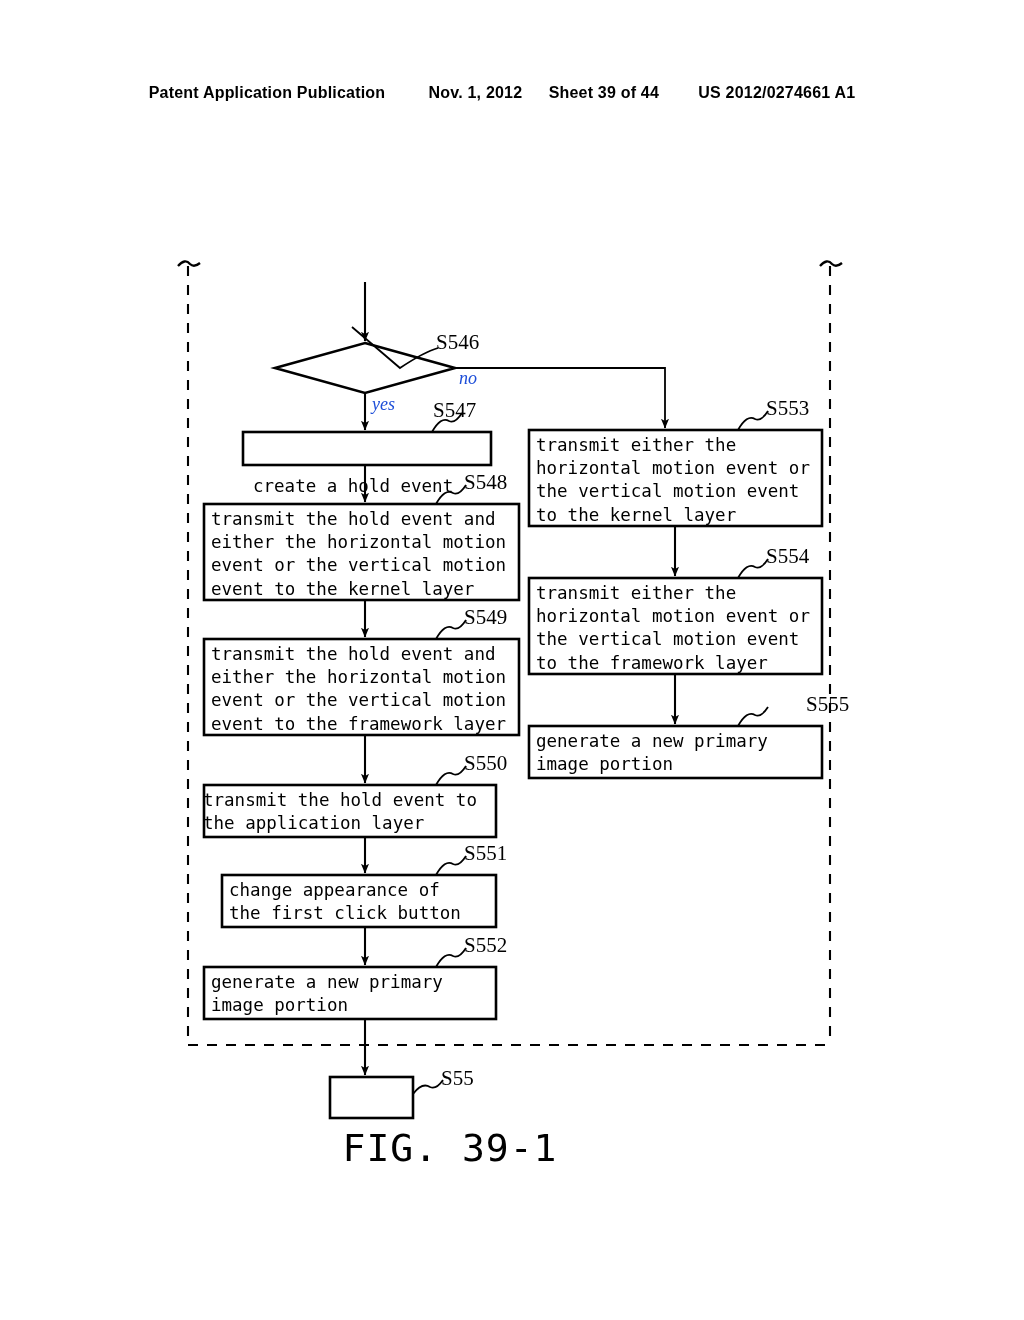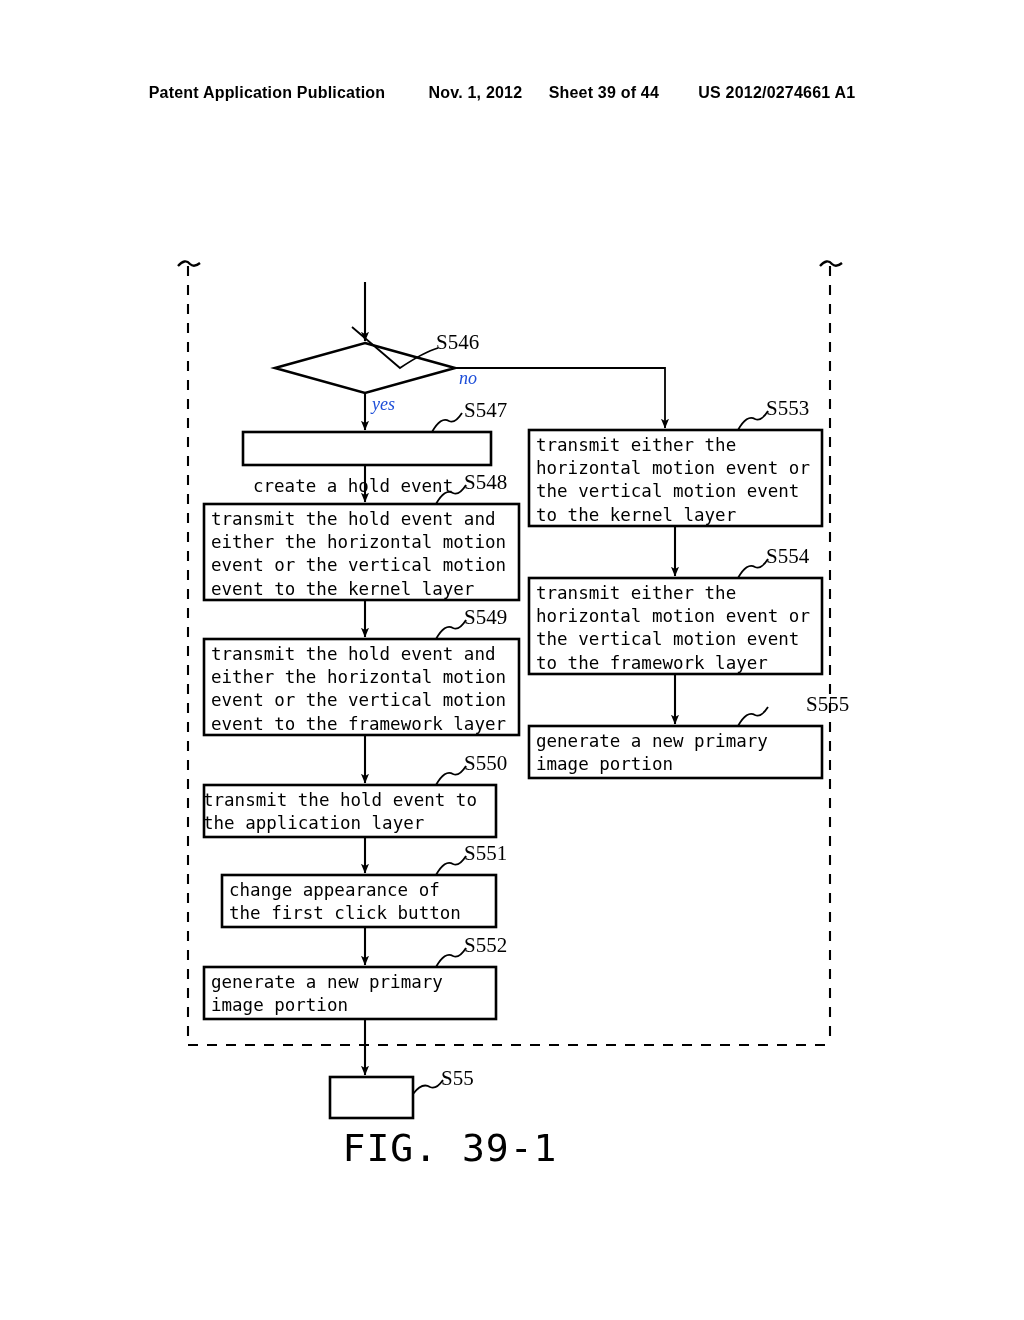--- a/index.html
+++ b/index.html
@@ -190,21 +190,21 @@
       </g>
 
     </g>
   </svg>
 
 
   <div class="abs serif-lbl" id="yes-label">yes</div>
   <div class="abs serif-lbl" id="no-label">no</div>
 
   <div class="abs step-num" style="left:436px; top:330px;">S546</div>
-  <div class="abs step-num" style="left:464px; top:398px;">S547</div>
+  <div class="abs step-num" style="left:433px; top:398px;">S547</div>
   <div class="abs step-num" style="left:464px; top:470px;">S548</div>
   <div class="abs step-num" style="left:464px; top:605px;">S549</div>
   <div class="abs step-num" style="left:464px; top:751px;">S550</div>
   <div class="abs step-num" style="left:464px; top:841px;">S551</div>
   <div class="abs step-num" style="left:464px; top:933px;">S552</div>
   <div class="abs step-num" style="left:766px; top:396px;">S553</div>
   <div class="abs step-num" style="left:766px; top:544px;">S554</div>
   <div class="abs step-num" style="left:766px; top:692px;margin-left:40px;">S555</div>
   <div class="abs step-num" style="left:441px; top:1066px;">S55</div>
 

